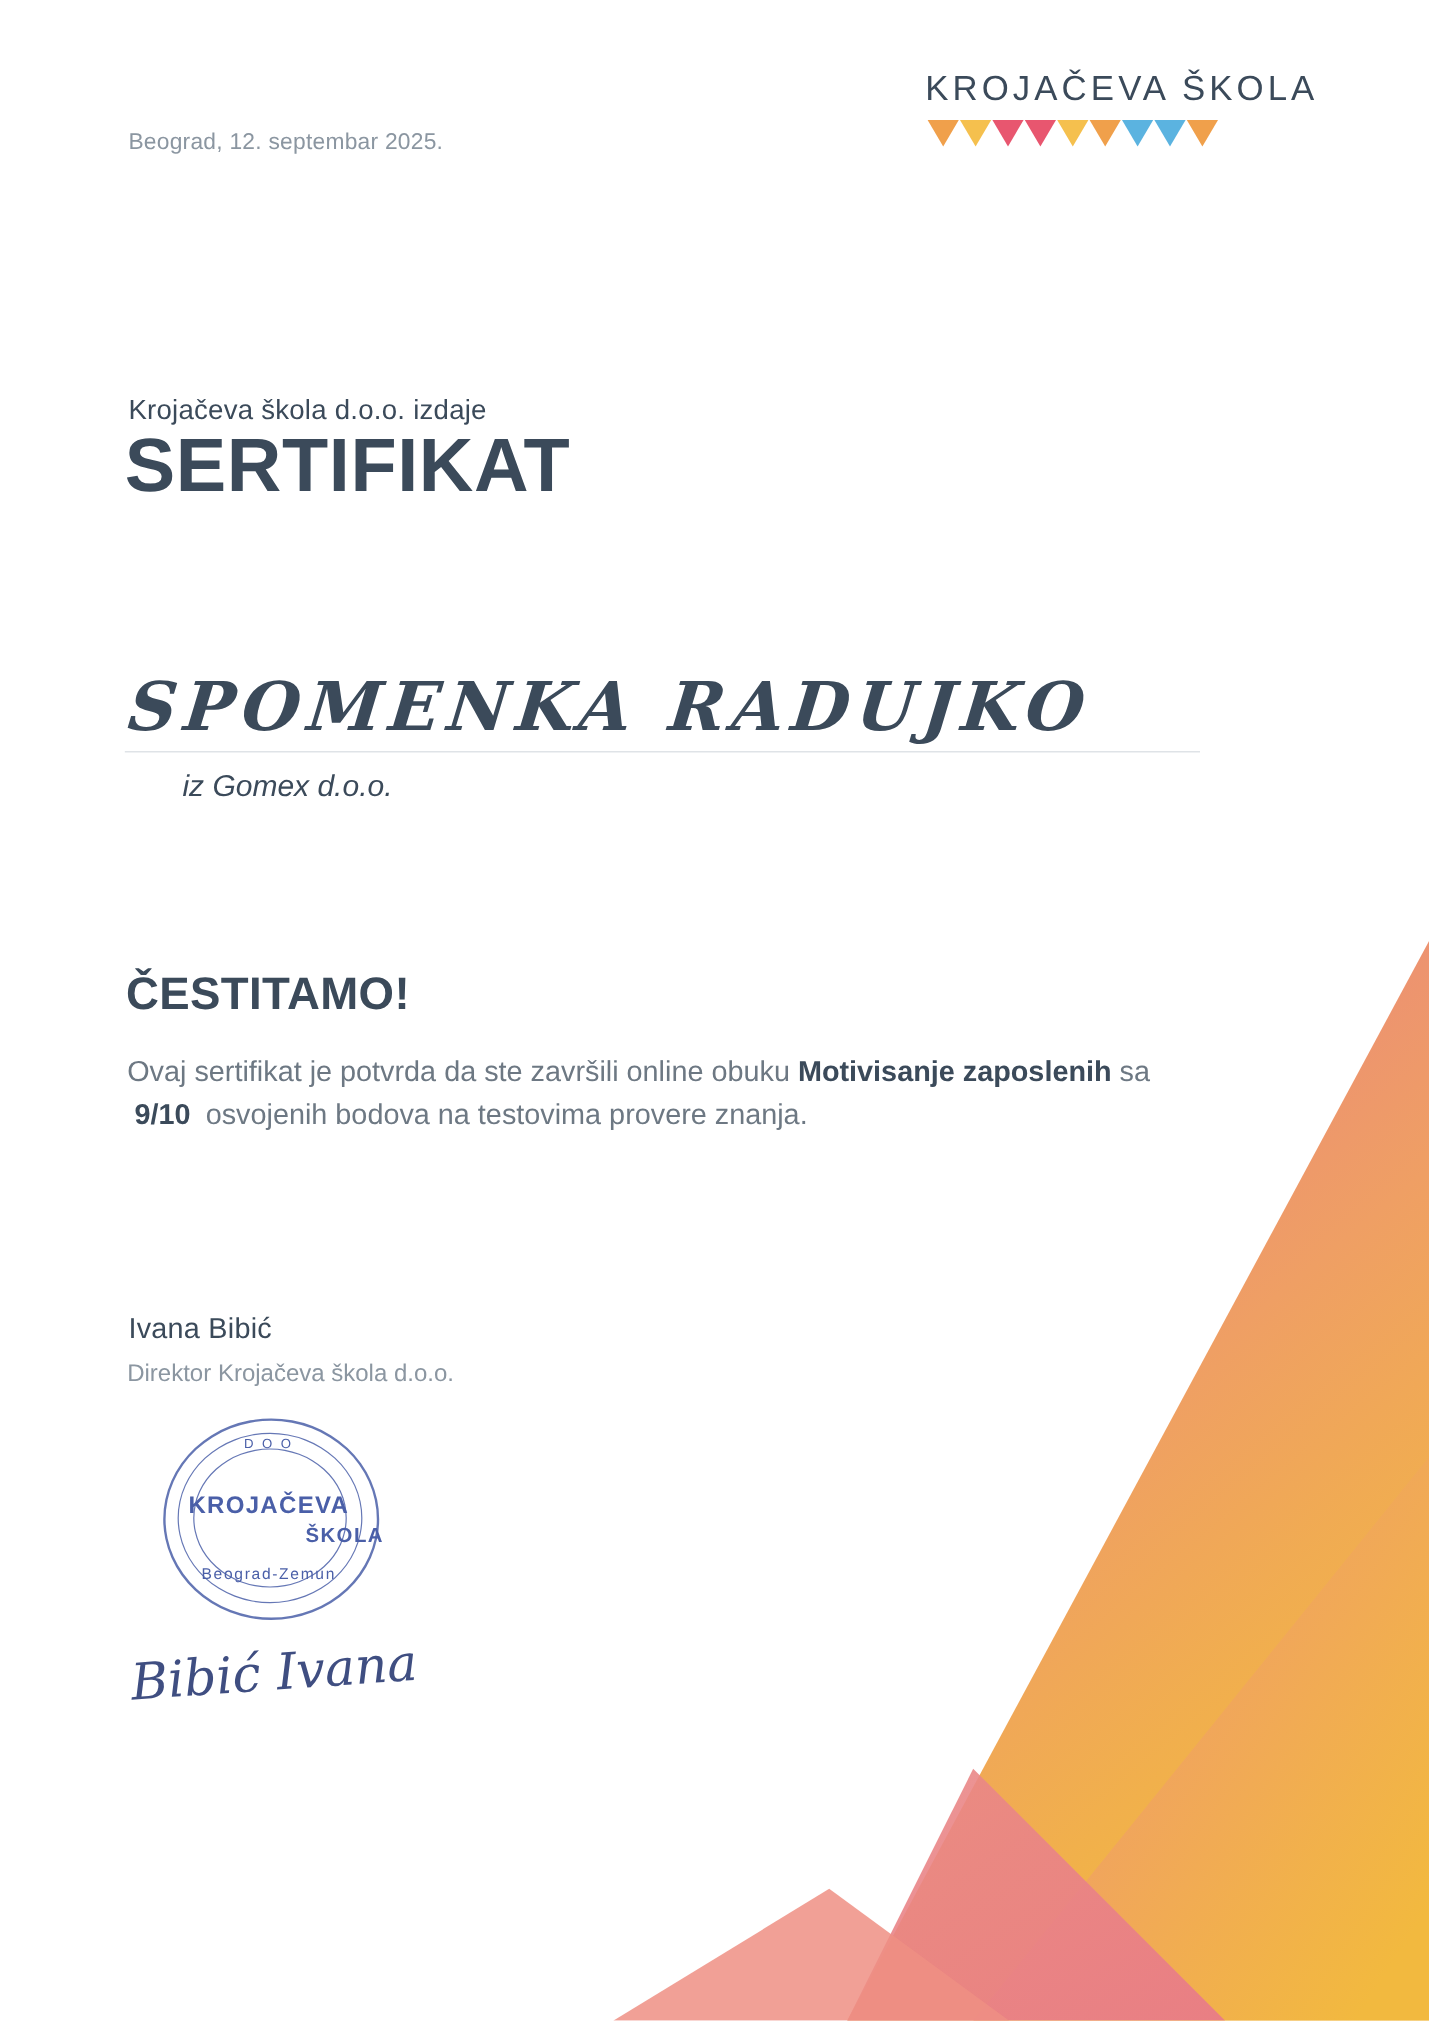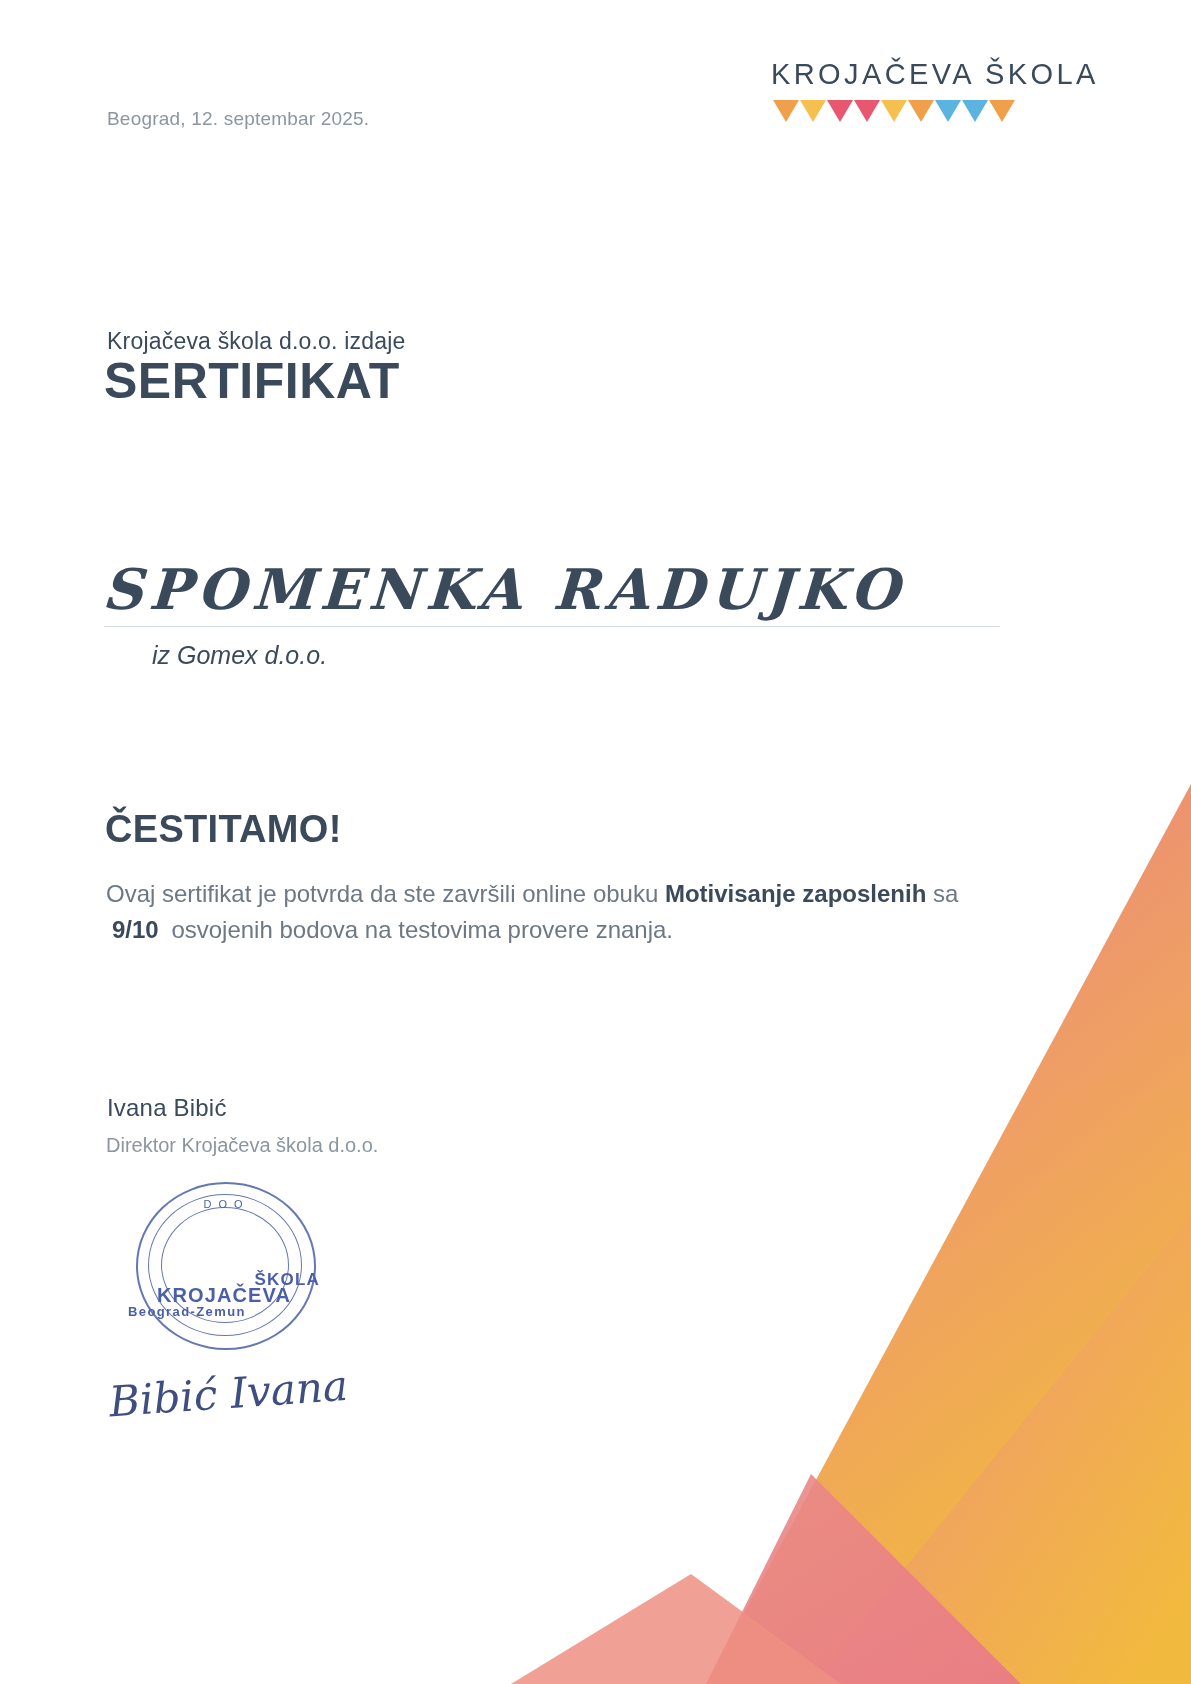--- a/index.html
+++ b/index.html
@@ -74,21 +74,21 @@
     left: 107px;
     top: 328px;
     font-size: 23px;
     color: #3b4a5a;
     letter-spacing: .2px;
   }
   .cert-title {
     position: absolute;
     left: 104px;
     top: 352px;
-    font-size: 50px;
+    font-size: 63px;
     font-weight: bold;
     letter-spacing: .5px;
     color: #3b4a5a;
   }
 
   .recipient-wrap {
     position: absolute;
     left: 104px;
     top: 556px;
     width: 900px;
@@ -182,21 +182,20 @@
   .ring-inner { left: 33px; top: 33px; width: 126px; height: 114px; border-width: 1px; }
   .stamp-main {
     position: absolute;
     left: 0; top: 70px;
     width: 192px;
     text-align: center;
     color: #4a5fa8;
     font-size: 20px;
     font-weight: bold;
     letter-spacing: 1.1px;
-    margin-top: 40px;
   }
   .stamp-sub {
     position: absolute;
     left: 0; top: 96px;
     width: 192px;
     text-align: right;
     color: #4a5fa8;
     font-size: 17px;
     font-weight: bold;
     letter-spacing: 1.2px;
@@ -207,24 +206,24 @@
     width: 192px;
     text-align: center;
     color: #4a5fa8;
     font-size: 11px;
     letter-spacing: 2px;
   }
   .stamp-bottom {
     position: absolute;
     left: 0; top: 130px;
     width: 192px;
+    text-align: center;
     color: #4a5fa8;
     font-size: 13px;
     letter-spacing: 1.4px;
-    font-weight: bold;
   }
 
   .signature-mark {
     position: absolute;
     left: 110px;
     top: 1368px;
     width: 270px;
     height: 80px;
     color: #2f3f77;
     font-family: "DejaVu Serif", serif;

